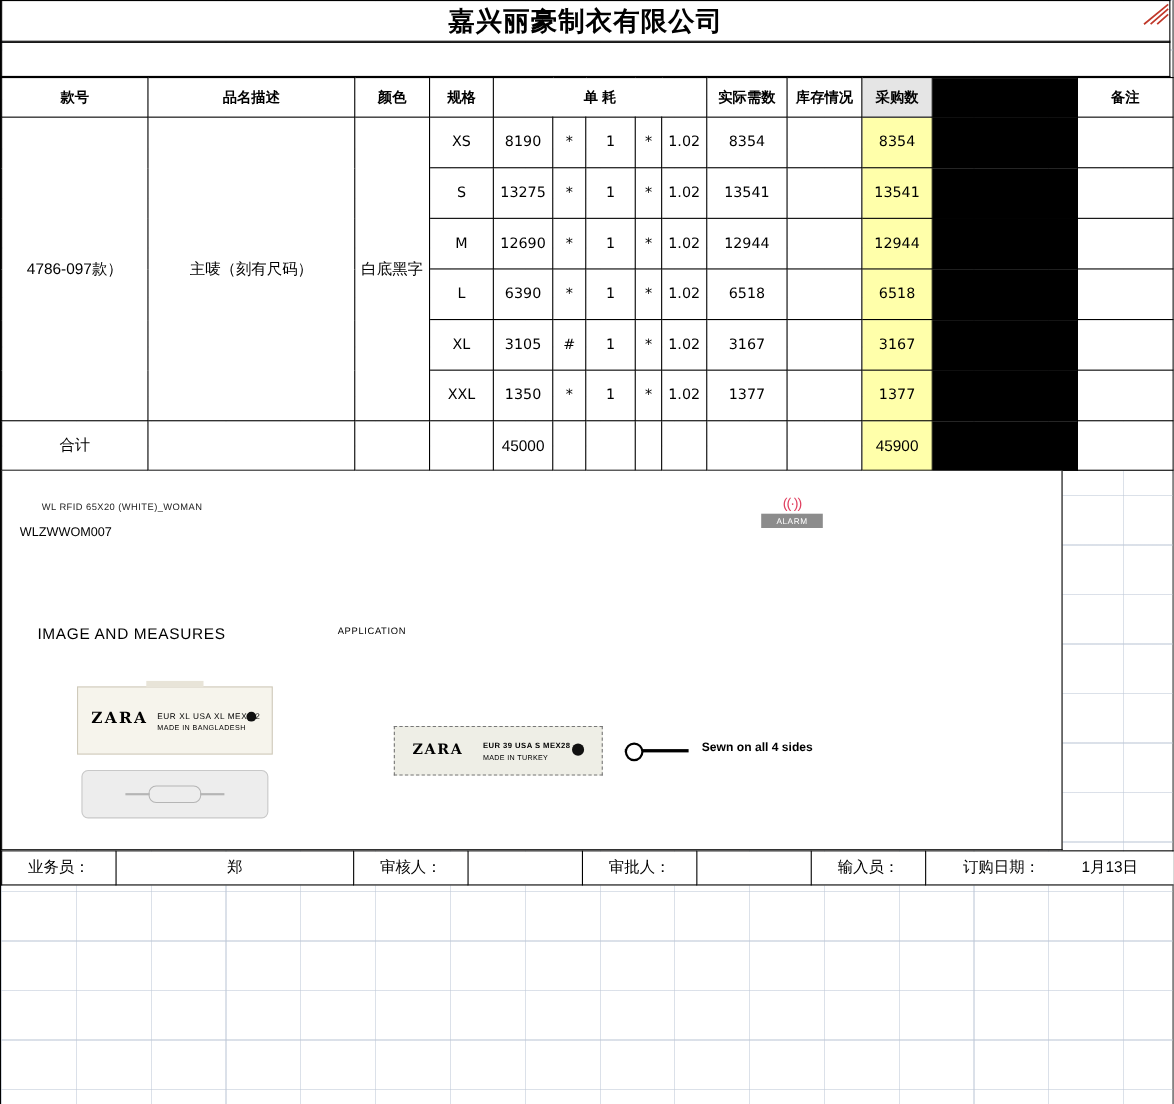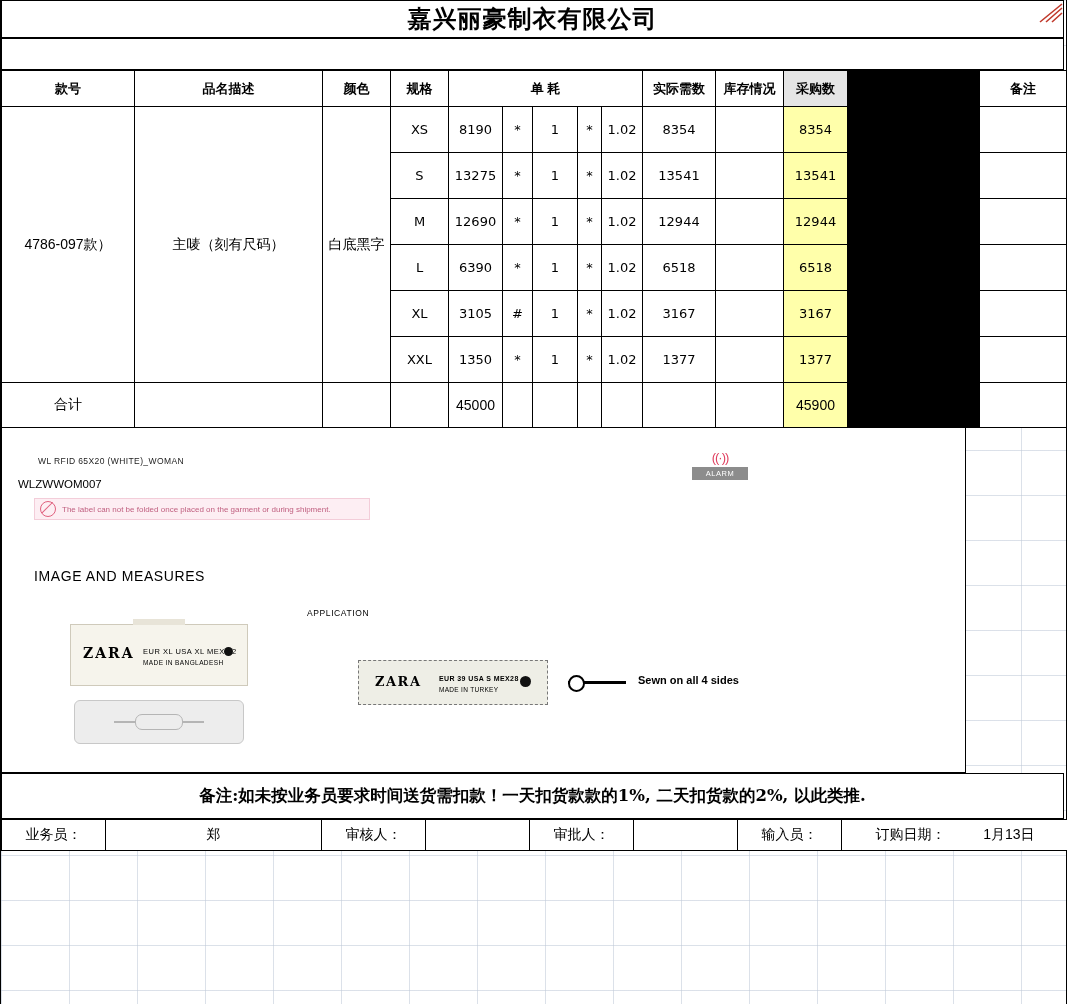--- a/index.html
+++ b/index.html
@@ -70,21 +70,21 @@
   }
   .art-warn .noicon:after{
     content:"";position:absolute;left:-1px;top:5px;width:15px;height:1.4px;
     background:#e0607e;transform:rotate(-45deg);
   }
   .art-warn span{font-size:8px;color:#c06080;}
   .art-alarm{position:absolute;left:690px;top:22px;text-align:center;width:56px;}
   .art-alarm .waves{font-size:13px;color:#e04060;letter-spacing:-1px;}
   .art-alarmbox{background:#8c8c8c;color:#fff;font-size:7.5px;padding:2px 0;margin-top:2px;letter-spacing:.5px;}
   .art-lbl-a{position:absolute;left:32px;top:140px;font-size:14px;letter-spacing:.6px;}
-  .art-lbl-b{position:absolute;left:305px;top:140px;font-size:8.5px;letter-spacing:.6px;margin-top:40px;}
+  .art-lbl-b{position:absolute;left:305px;top:140px;font-size:8.5px;letter-spacing:.6px;}
 
   .zara-card{
     position:absolute;left:68px;top:196px;width:178px;height:62px;
     background:#f6f4ec;border:1px solid #cfcabb;box-sizing:border-box;
   }
   .zara-card .tab{position:absolute;left:50%;top:-6px;transform:translateX(-50%);width:52px;height:6px;background:#e8e4d8;}
   .zara-brand{
     position:absolute;left:12px;top:20px;font-family:"DejaVu Serif","Liberation Serif",serif;
     font-weight:bold;font-size:14px;letter-spacing:2px;
   }
@@ -299,24 +299,20 @@
         <td class="blackcell"></td>
         <td></td>
       </tr>
     </tbody>
       </table>
 
     <div class="artwrap">
       <div class="artbox">
         <div class="art-txt1">WL RFID 65X20 (WHITE)_WOMAN</div>
         <div class="art-code">WLZWWOM007</div>
-        <div class="art-warn">
-          <span class="noicon"></span>
-          <span>The label can not be folded once placed on the garment or during shipment.</span>
-        </div>
         <div class="art-alarm">
           <div class="waves">((·))</div>
           <div class="art-alarmbox">ALARM</div>
         </div>
 
         <div class="art-lbl-a">IMAGE AND MEASURES</div>
         <div class="art-lbl-b">APPLICATION</div>
 
         <div class="zara-card">
           <div class="tab"></div>
@@ -335,27 +331,20 @@
           <div class="zara-sz2">EUR 39  USA S    MEX28</div>
           <div class="zara-made2">MADE IN TURKEY</div>
           <div class="zara-dot2"></div>
         </div>
         <div class="sewn-line"></div>
         <div class="sewn-circle"></div>
         <div class="sewn-txt">Sewn on all 4 sides</div>
       </div>
     </div>
 
-    <table>
-      <tbody>
-          <tr class="noterow">
-        <td>备注:如未按业务员要求时间送货需扣款！一天扣货款款的1%, 二天扣货款的2%, 以此类推.</td>
-      </tr>
-    </tbody>
-      </table>
 
     <table>
       <colgroup>
         <col style="width:104px">
           <col style="width:216px">
         <col style="width:104px">
           <col style="width:104px">
         <col style="width:104px">
           <col style="width:104px">
         <col style="width:104px">

